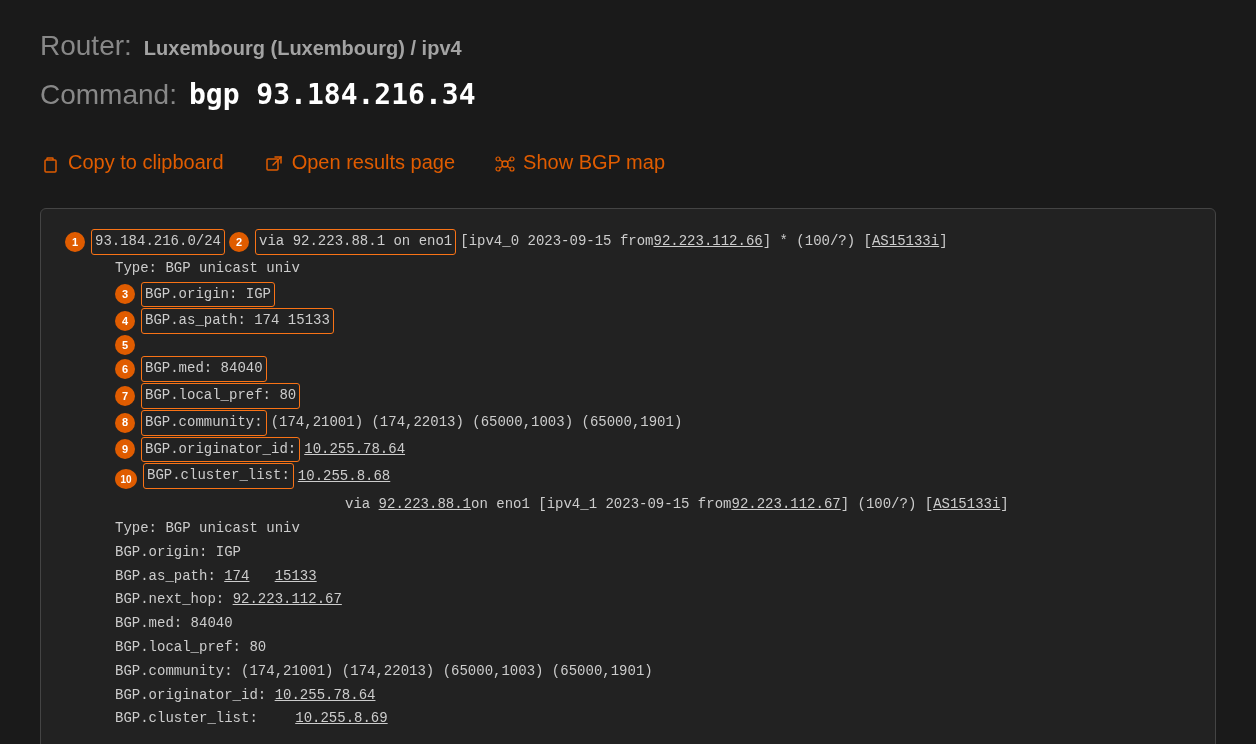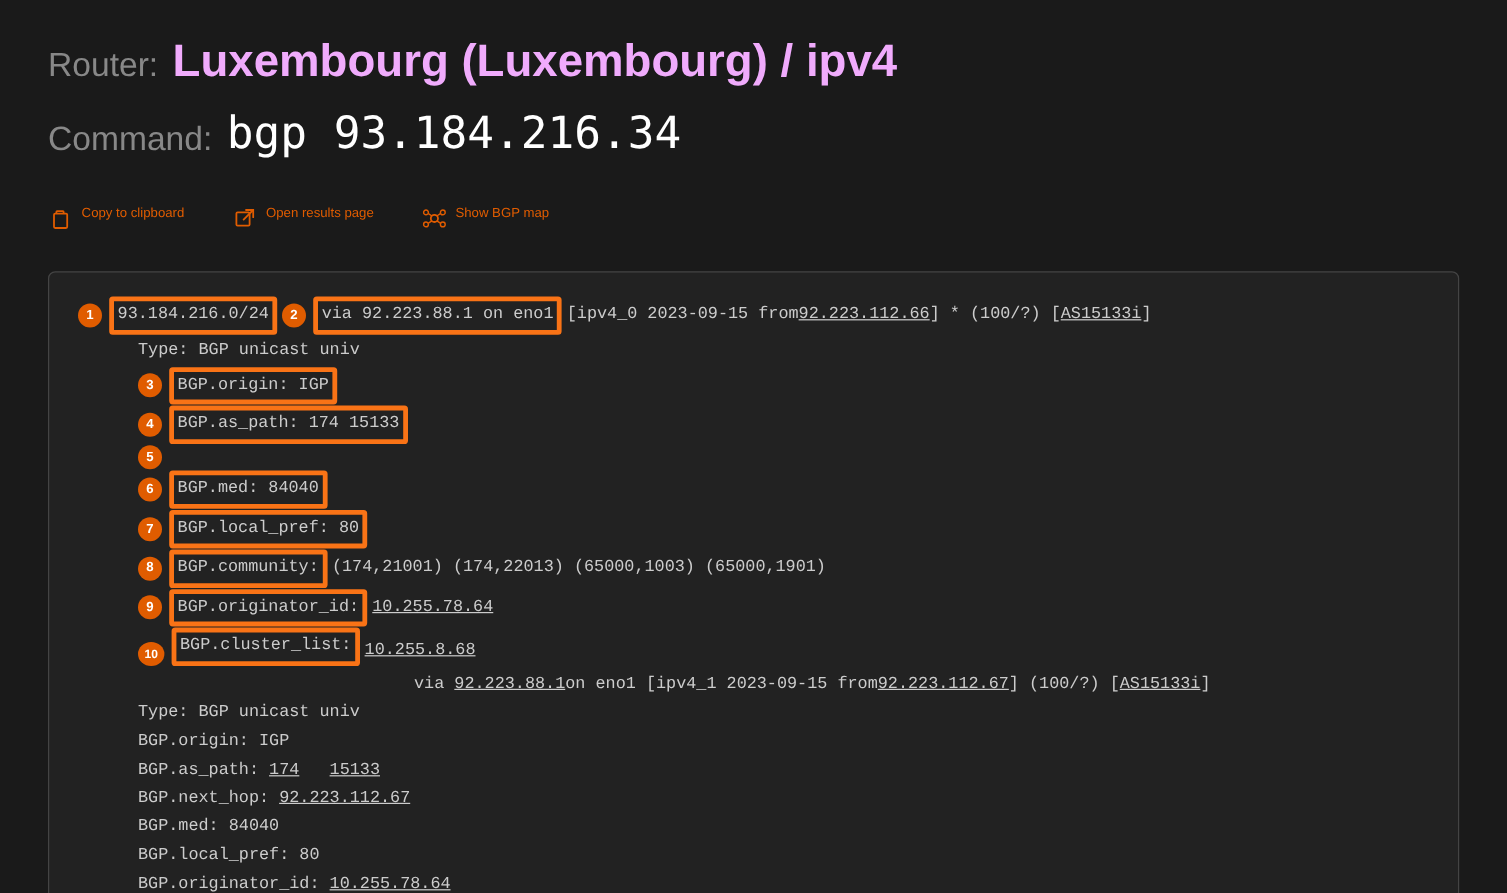--- a/index.html
+++ b/index.html
@@ -27,52 +27,52 @@
       margin-bottom: 16px;
     }
 
     .label-text {
       color: #888;
       font-size: 28px;
       font-weight: 400;
     }
 
     .value-text {
-      color: #f0abfc;
-      font-size: 38px;
+      color: #a3a3a3;
+      font-size: 20px;
       font-weight: 600;
     }
 
     .command-line {
       display: flex;
       align-items: flex-end;
       gap: 12px;
     }
 
     .command-value {
       color: #fff;
-      font-size: 37px;
-      font-weight: 400;
+      font-size: 28px;
+      font-weight: 700;
       font-family: monospace;
     }
 
     .toolbar {
       display: flex;
       align-items: center;
       gap: 40px;
       margin-bottom: 24px;
       padding: 10px 0;
     }
 
     .toolbar-btn {
       display: flex;
-      align-items: flex-start;
+      align-items: flex-end;
       gap: 8px;
       color: #e05c00;
-      font-size: 11px;
+      font-size: 20px;
       cursor: pointer;
       text-decoration: none;
       background: none;
       border: none;
     }
 
     .toolbar-icon {
       width: 20px;
       height: 20px;
       display: inline-flex;
@@ -102,21 +102,21 @@
       color: #fff;
       font-size: 11px;
       font-weight: bold;
       margin-right: 6px;
       flex-shrink: 0;
       vertical-align: middle;
       font-family: Arial, sans-serif;
     }
 
     .highlighted {
-      border: 4px solid #f97316;
+      border: 1px solid #f97316;
       border-radius: 3px;
       padding: 0 3px;
       color: #ccc;
     }
 
     .link {
       color: #ccc;
       text-decoration: underline;
     }
 
@@ -258,20 +258,21 @@
         <span class="link" style="cursor:pointer; text-decoration:underline;">174</span>
         <span>&nbsp;</span>
         <span class="link" style="cursor:pointer; text-decoration:underline;">15133</span>
       </div>
       <div>
         <span>BGP.next_hop: </span>
         <span class="link" style="cursor:pointer; text-decoration:underline;">92.223.112.67</span>
       </div>
       <div><span>BGP.med: 84040</span></div>
       <div><span>BGP.local_pref: 80</span></div>
+      <div><span>BGP.community: (174,21001) (174,22013) (65000,1003) (65000,1901)</span></div>
       <div>
         <span>BGP.originator_id: </span>
         <span class="link" style="cursor:pointer; text-decoration:underline;">10.255.78.64</span>
       </div>
       <div>
         <span>BGP.cluster_list: </span>
         <span class="link" style="cursor:pointer; text-decoration:underline;margin-left:29px;">10.255.8.69</span>
       </div>
     </div>
 

